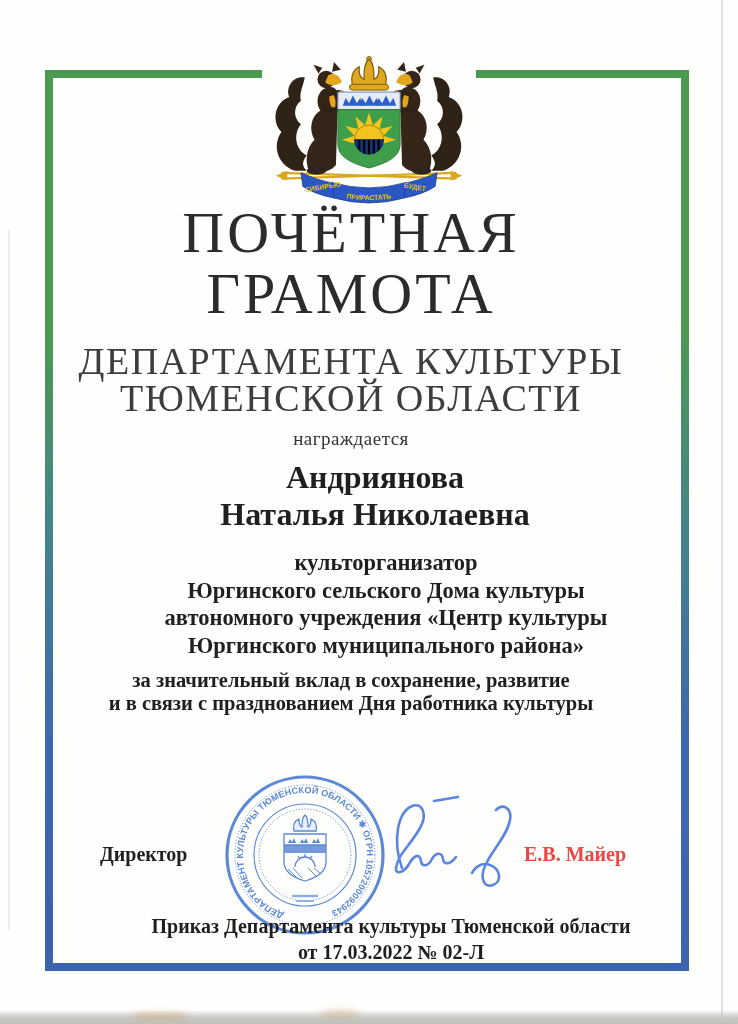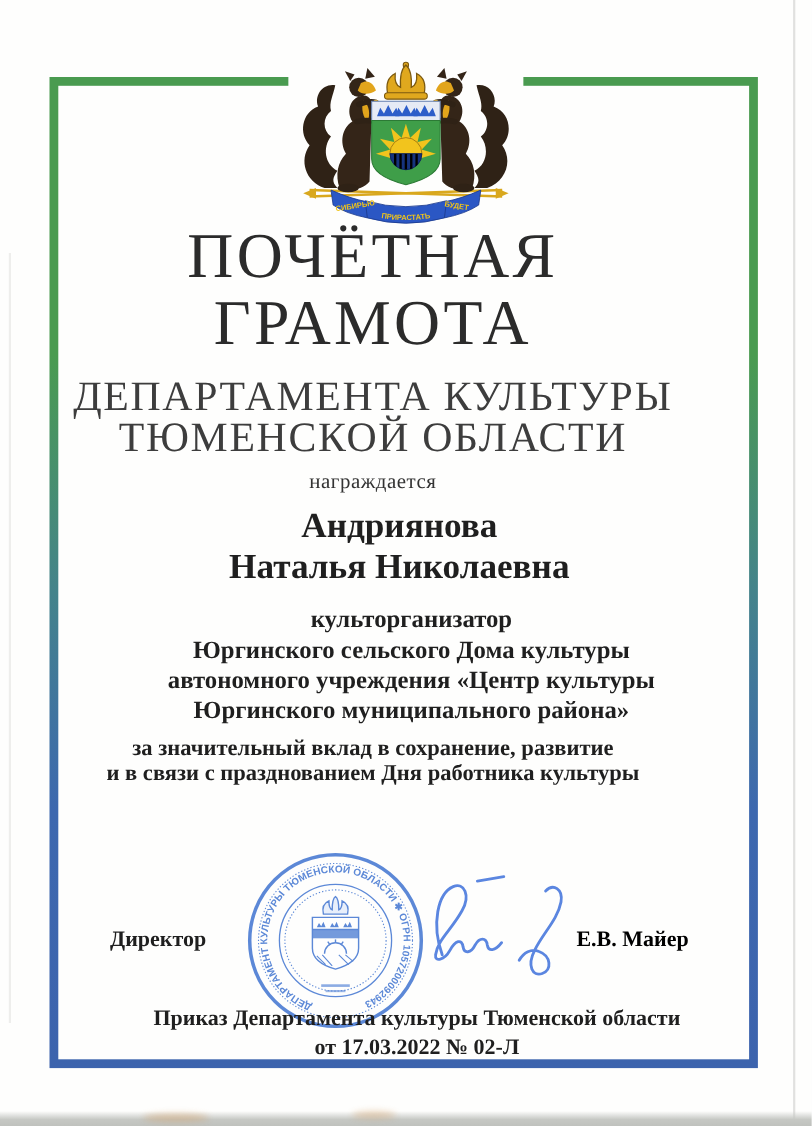--- a/index.html
+++ b/index.html
@@ -17,34 +17,34 @@
   .smudge{position:absolute;border-radius:50%;filter:blur(3px);opacity:.45;background:#d2a36e;}
   .smudge.a{left:130px;top:1012px;width:60px;height:8px;}
   .smudge.b{left:320px;top:1010px;width:40px;height:7px;}
 
   
   .frame{position:absolute;left:45px;top:70px;width:644px;height:901px;z-index:1;
     background:linear-gradient(180deg,#4a9b50 0%,#4a9b50 28%,#44838b 52%,#3d68af 74%,#3c63ad 100%);}
   .frame-inner{position:absolute;inset:8px;background:#fefefd;}
 
   .content{position:absolute;inset:0;z-index:2;}
-  .centered{position:absolute;left:4px;width:670px;text-align:center;color:#222;}
+  .centered{position:absolute;left:16px;width:670px;text-align:center;color:#222;}
 
   .emblem-wrap{position:absolute;left:262px;top:55px;width:214px;height:150px;z-index:3;}
 
   .title{top:202px;font-size:58px;line-height:61px;letter-spacing:3px;color:#2b2b2b;font-weight:400;}
   .issuer{top:343px;font-size:38px;line-height:37px;letter-spacing:1.5px;color:#3d3d3d;font-weight:400;}
   .awarded{top:428px;font-size:19px;letter-spacing:.5px;color:#333;}
   .name{top:459px;font-size:32px;line-height:37px;font-weight:bold;color:#1f1f1f;margin-left:24px;}
   .position{top:549px;font-size:22.5px;line-height:27.5px;font-weight:bold;color:#1f1f1f;padding-left:35px;}
   .reason{top:669px;font-size:20.5px;line-height:23px;font-weight:bold;color:#1f1f1f;}
   .footer{top:913px;font-size:20px;line-height:26px;font-weight:bold;color:#1f1f1f;padding-left:40px;}
 
   .sig-label{position:absolute;left:100px;top:843px;font-size:20px;font-weight:bold;color:#1f1f1f;}
-  .sig-name{position:absolute;left:524px;top:843px;font-size:20px;font-weight:bold;color:#000000;}
+  .sig-name{position:absolute;left:524px;top:843px;font-size:20px;font-weight:bold;color:#ef4444;}
 
   .stamp-wrap{position:absolute;left:220px;top:770px;width:170px;height:170px;opacity:.92;}
   .signature-wrap{position:absolute;left:328px;top:776px;width:195px;height:115px;z-index:4;}
 </style>
 </head>
 <body>
 
 <div class="page">
 
   <div class="frame">

